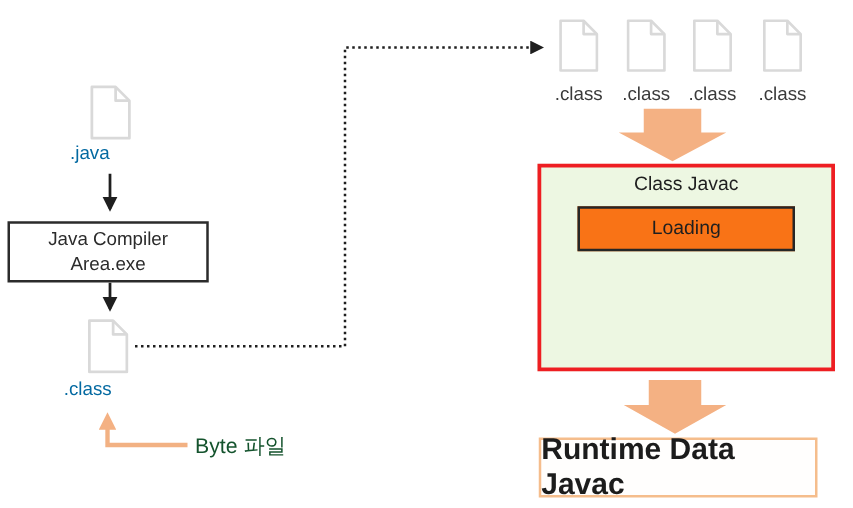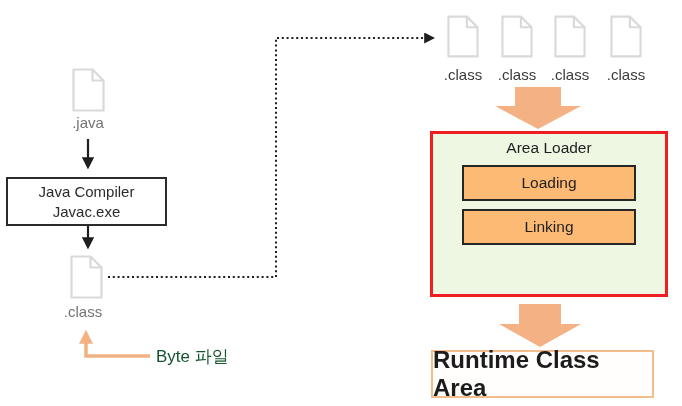--- a/index.html
+++ b/index.html
@@ -10,23 +10,23 @@
     height: 406px;
     background: #ffffff;
     overflow: hidden;
   }
   .abs { position: absolute; }
   svg.overlay { position: absolute; left: 0; top: 0; }
 
   .file-label {
     position: absolute;
     width: 64px;
-    text-align: center;
+    text-align: left;
     font-size: 15px;
-    color: #737373;
+    color: #0369a1;
     letter-spacing: 0px;
   }
 
   .compiler-box {
     position: absolute;
     left: 6px; top: 177px;
     width: 161px; height: 49px;
     box-sizing: border-box;
     border: 2px solid #2b2b2b;
     background: #ffffff;
@@ -62,21 +62,21 @@
     margin-top: 5px;
     text-align: center;
     font-size: 15.5px;
     color: #1f1f1f;
   }
   .stage-box {
     width: 174px; height: 36px;
     box-sizing: border-box;
     margin: 8px auto 0 auto;
     border: 2px solid #262626;
-    background: #fdba74;
+    background: #f97316;
     display: flex; align-items: center; justify-content: center;
     font-size: 15.5px; color: #1f1f1f;
   }
 
   .runtime-box {
     position: absolute;
     left: 431px; top: 350px;
     width: 223px; height: 48px;
     box-sizing: border-box;
     border: 2px solid #f5bd8c;
@@ -127,21 +127,21 @@
   </svg>
 
   <svg class="abs" style="left:72px; top:68px;" width="33" height="44" viewBox="0 0 33 44">
     <path d="M1.5 1.5 H20.5 L31.5 12.5 V42.5 H1.5 Z" fill="#ffffff" stroke="#d9d9d9" stroke-width="2.2" stroke-linejoin="round"></path>
     <path d="M20.5 1.5 V12.5 H31.5" fill="none" stroke="#d9d9d9" stroke-width="2.2" stroke-linejoin="round"></path>
   </svg>
   <div class="file-label" style="left:56px; top:114px;">.java</div>
 
   <div class="compiler-box">
     <span>Java Compiler</span>
-    <span>Javac.exe</span>
+    <span>Area.exe</span>
   </div>
 
 
   <svg class="abs" style="left:70px; top:255px;" width="33" height="44" viewBox="0 0 33 44">
     <path d="M1.5 1.5 H20.5 L31.5 12.5 V42.5 H1.5 Z" fill="#ffffff" stroke="#d9d9d9" stroke-width="2.2" stroke-linejoin="round"></path>
     <path d="M20.5 1.5 V12.5 H31.5" fill="none" stroke="#d9d9d9" stroke-width="2.2" stroke-linejoin="round"></path>
   </svg>
   <div class="file-label" style="left:51px; top:303px;">.class</div>
 
   <div class="byte-label">Byte 파일</div>
@@ -169,22 +169,21 @@
   </div>
   <div class="class-row-item" style="left:599px;">
     <svg width="32" height="45" viewBox="0 0 33 44">
       <path d="M1.5 1.5 H20.5 L31.5 12.5 V42.5 H1.5 Z" fill="#ffffff" stroke="#d9d9d9" stroke-width="2.2" stroke-linejoin="round"></path>
       <path d="M20.5 1.5 V12.5 H31.5" fill="none" stroke="#d9d9d9" stroke-width="2.2" stroke-linejoin="round"></path>
     </svg>
     <span class="file-label-inline">.class</span>
   </div>
 
   <div class="class-loader">
-    <div class="class-loader-title">Area Loader</div>
+    <div class="class-loader-title">Class Javac</div>
     <div class="stage-box">Loading</div>
-    <div class="stage-box">Linking</div>
   </div>
 
   <div class="runtime-box">
-    <span>Runtime Class Area</span>
+    <span>Runtime Data Javac</span>
   </div>
 
 </div>
 
 </body></html>

